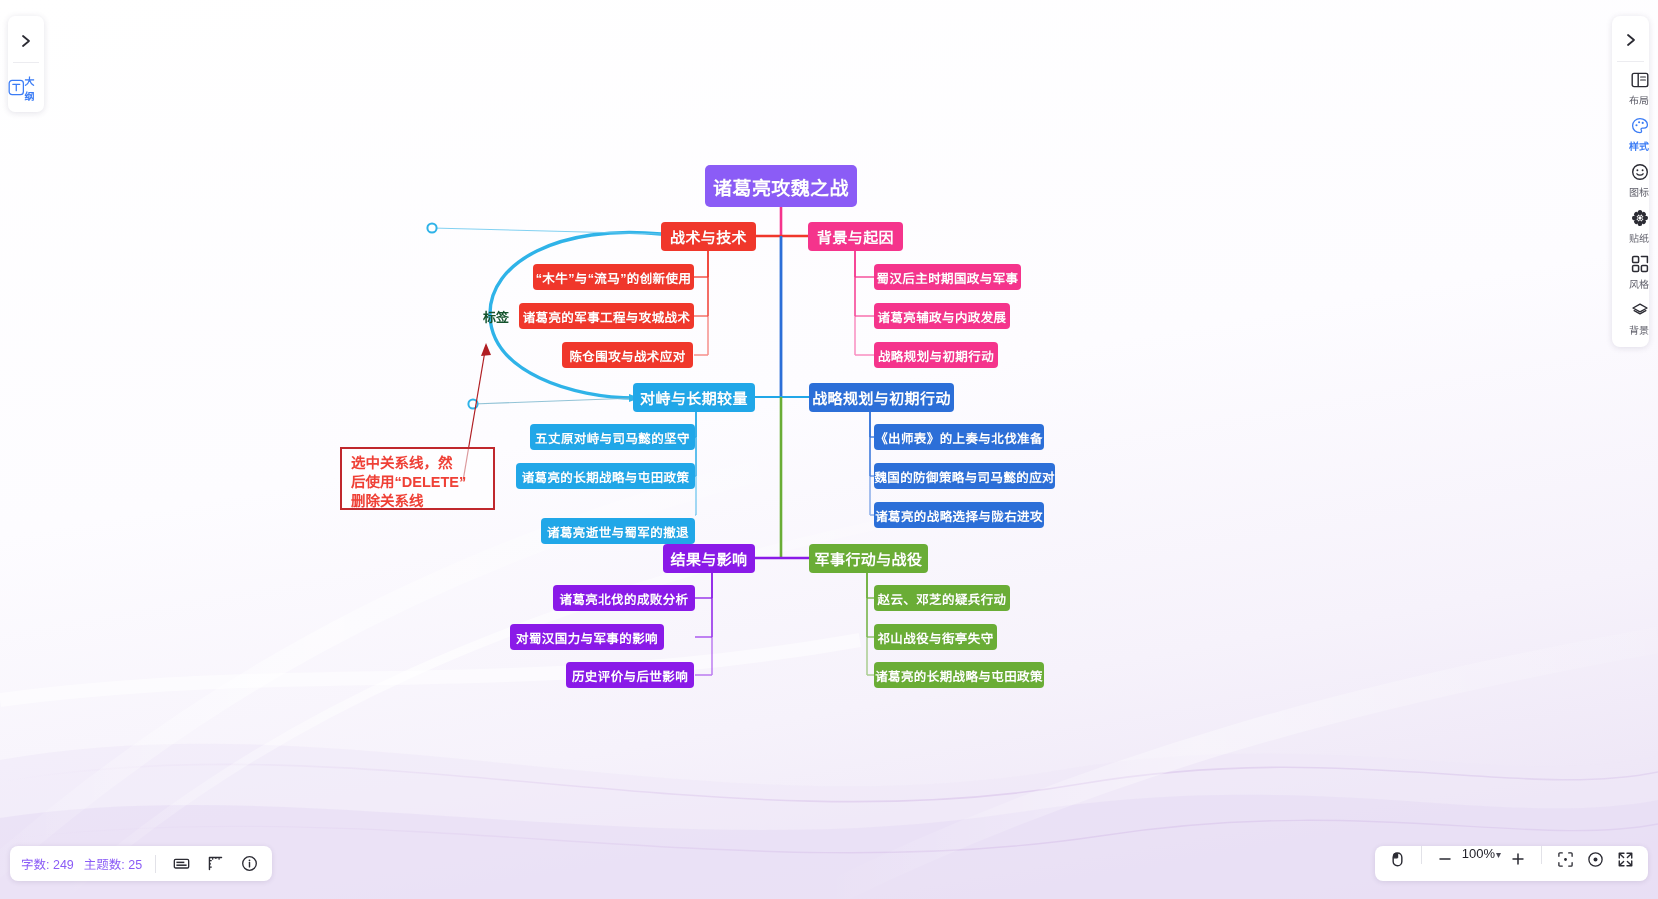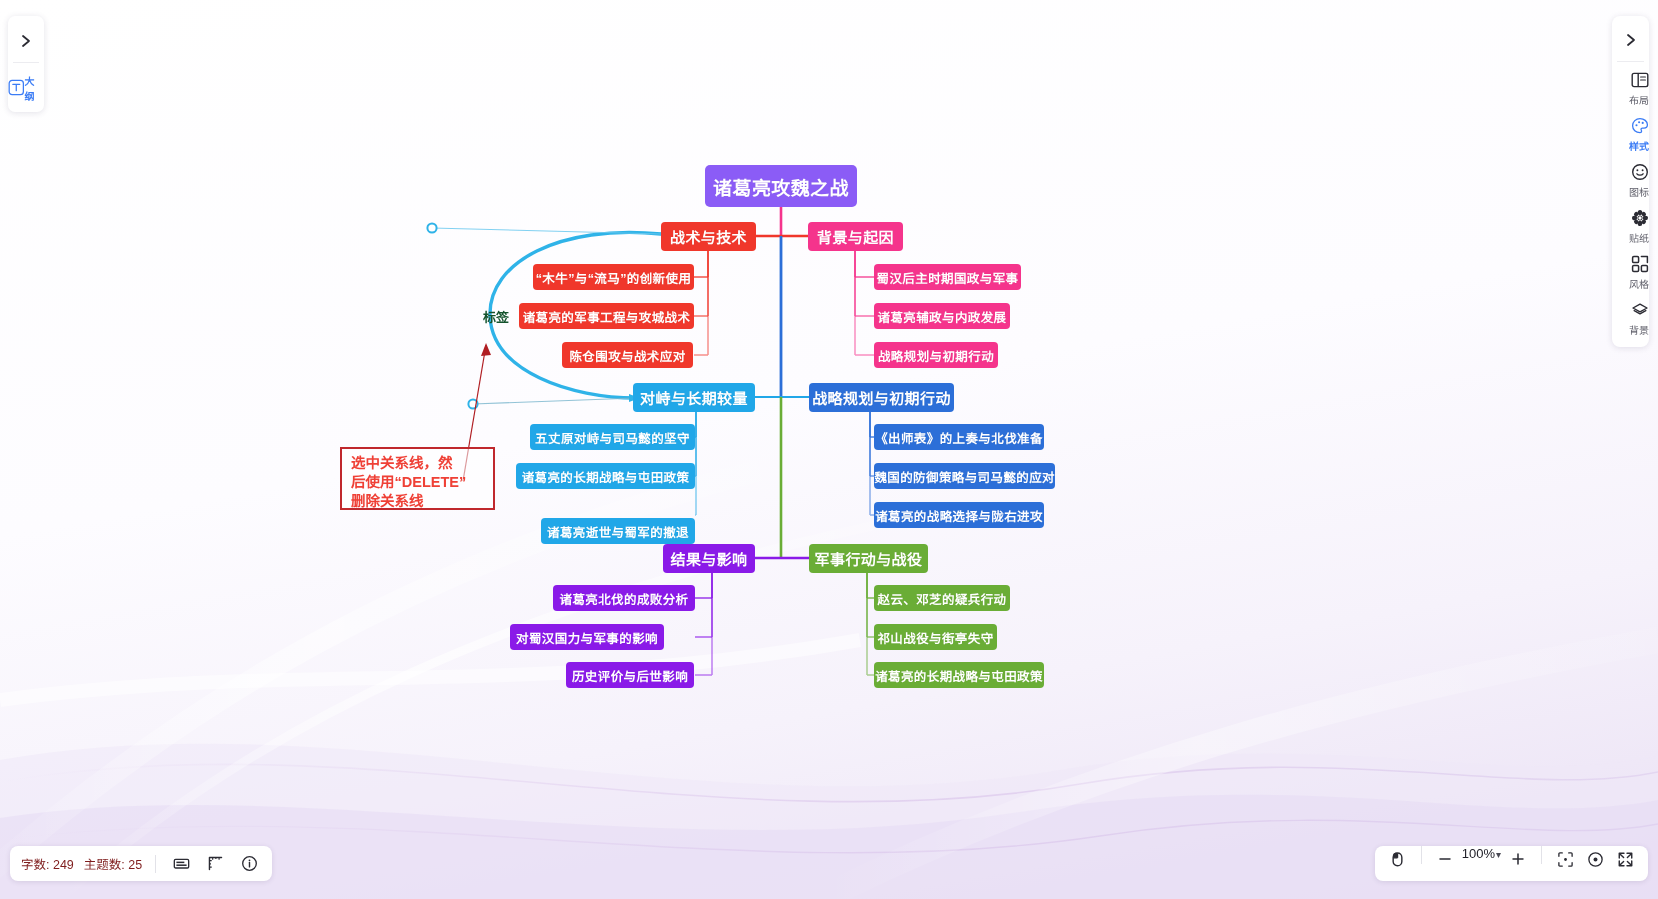--- a/index.html
+++ b/index.html
@@ -114,21 +114,21 @@
     position: absolute; left: 10px; bottom: 18px;
     height: 35px;
     background: #ffffff;
     border-radius: 8px;
     box-shadow: 0 1px 5px rgba(60,50,90,.13);
     display: flex; align-items: center;
     padding: 0 11px;
     z-index: 10;
     gap: 10px;
   }
-  #statusbar .stat { font-size: 12.5px; color: #7f1d1d; }
+  #statusbar .stat { font-size: 12.5px; color: #8b5cf6; }
   #statusbar .vdiv { width: 1px; height: 18px; background: #e2e2e8; margin: 0 3px; }
   #statusbar .sicon { width: 24px; height: 24px; display:flex; align-items:center;
     justify-content:center; cursor:pointer; }
 
   
   #zoombar {
     position: absolute; right: 10px; bottom: 18px;
     height: 35px;
     background: #ffffff;
     border-radius: 8px;

